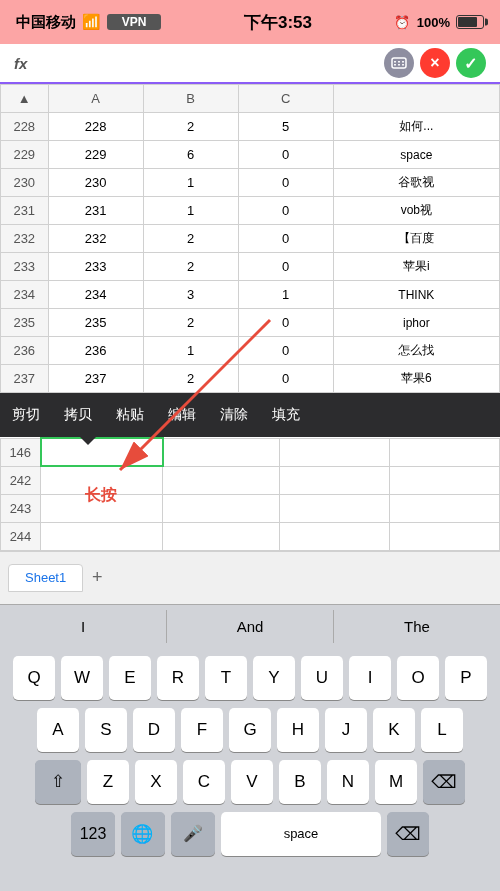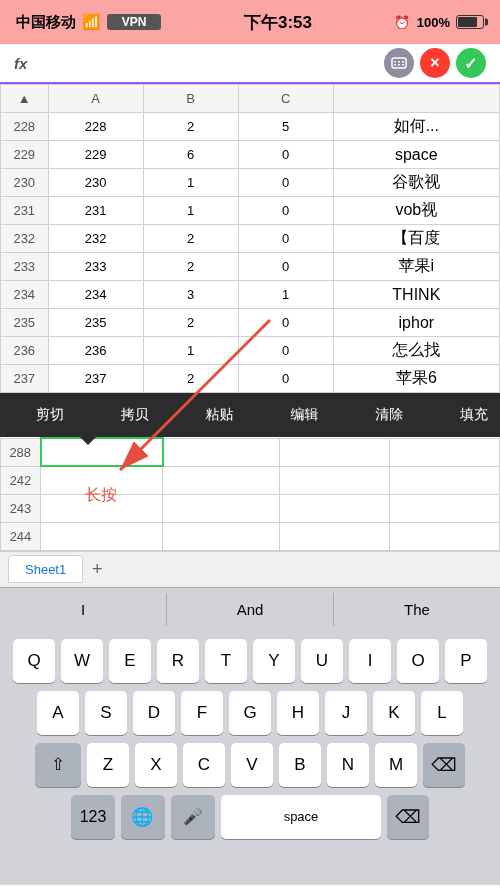--- a/index.html
+++ b/index.html
@@ -102,53 +102,52 @@
       background: #f5f5f5;
       font-weight: normal;
       color: #555;
     }
     .col-header-a { width: 80px; }
     .col-header-b { width: 80px; }
     .col-header-c { width: 80px; }
     .col-header-d { width: 140px; }
     .row-num { background: #f5f5f5; color: #555; font-weight: normal; width: 40px; }
     .cell-selected-green { border: 2px solid #34c759 !important; }
-    .cell-right { text-align: left; font-size: 16px; }
+    .cell-right { text-align: left; font-size: 12px; }
     .corner-header { background: #f0f0f0; }
 
     
     .context-menu {
       background: #2c2c2e;
       display: flex;
       align-items: center;
-      justify-content: space-between;
+      justify-content: flex-start;
       height: 44px;
       position: relative;
-      padding-left: 24px;
     }
     .context-menu::after {
       content: '';
       position: absolute;
       bottom: -8px;
       left: 80px;
       width: 0; height: 0;
       border-left: 8px solid transparent;
       border-right: 8px solid transparent;
       border-top: 8px solid #2c2c2e;
     }
     .menu-item {
       color: #fff;
       font-size: 14px;
       padding: 8px 12px;
       cursor: pointer;
     }
 
     
     .sheet-tabs {
-      height: 36px;
+      height: 53px;
       background: #f0f0f0;
       display: flex;
       align-items: center;
       padding: 0 8px;
       border-top: 1px solid #d0d0d0;
     }
     .sheet-tab {
       height: 28px;
       padding: 0 16px;
       background: #fff;
@@ -162,21 +161,21 @@
     }
     .sheet-add {
       width: 28px; height: 28px;
       display: flex; align-items: center; justify-content: center;
       color: #666; font-size: 18px; cursor: pointer;
     }
     .long-press-label {
       position: absolute;
       color: #e74c3c;
       font-size: 16px;
-      font-weight: normal;
+      font-weight: bold;
     }
 
     
     .predictive-bar {
       height: 44px;
       background: #d1d3d8;
       display: flex;
       align-items: center;
       justify-content: space-around;
       border-top: 1px solid #aaa;
@@ -394,21 +393,21 @@
   <span class="menu-item">粘贴</span>
   <span class="menu-item">编辑</span>
   <span class="menu-item">清除</span>
   <span class="menu-item">填充</span>
 </div>
 
 <div class="spreadsheet">
   <table class="sheet-table">
     <tbody id="extra-body">
         <tr>
-      <td class="row-num">288</td>
+      <td class="row-num">146</td>
       <td class="cell-selected-green"></td>
       <td></td>
       <td></td>
       <td class="cell-right"></td>
     </tr>
         <tr>
       <td class="row-num">242</td>
       <td class=""></td>
       <td></td>
       <td></td>

